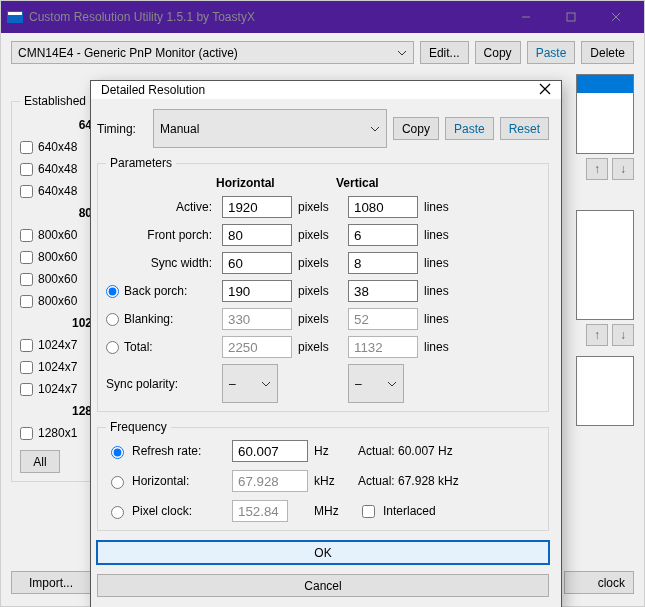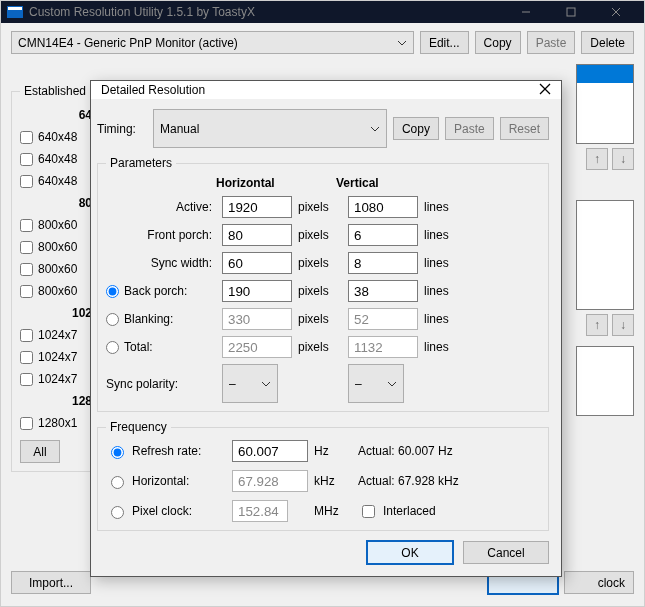--- a/index.html
+++ b/index.html
@@ -16,22 +16,22 @@
   }
   
   .main-window {
     position: absolute;
     left: 0; top: 0;
     width: 645px; height: 607px;
     background: #f0f0f0;
     border: 1px solid #cfcfcf;
   }
   .titlebar {
-    height: 22px;
-    background: #0f172a;
+    height: 32px;
+    background: #4c1d95;
     display: flex;
     align-items: center;
     padding: 0 6px;
     color: #888;
   }
   .titlebar .app-icon {
     width: 16px; height: 12px;
     border: 1.5px solid #0a64c1;
     background: #0a64c1;
     margin-right: 6px;
@@ -70,21 +70,21 @@
     display:inline-flex; align-items:center; justify-content:center;
     cursor:pointer;
   }
   .btn.primary {
     border:1px solid #0a64c1;
     outline:1px solid #0a64c1;
     background:#e5f1fb;
     min-width:76px;
     height:23px;
   }
-  .btn.disabled { color:#737373; }
+  .btn.disabled { color:#0369a1; }
   fieldset {
     border:1px solid #d6d6d6;
     margin:0 0 8px 0;
     padding:6px 8px 8px 8px;
   }
   fieldset > legend { padding:0 4px; }
   .res-header { font-weight:bold; text-align:right; padding:4px 0; }
   .checkbox-row { display:flex; align-items:center; gap:5px; height:22px; }
   .checkbox-row input[type=checkbox]{ width:13px; height:13px; margin:0; }
   .col { display:flex; flex-direction:column; }
@@ -162,21 +162,21 @@
   }
   .polarity-row .dropdown { width:56px; }
   .freq-grid {
     display:grid;
     grid-template-columns: 120px 76px 38px 170px;
     column-gap:6px;
     row-gap:8px;
     align-items:center;
   }
   .freq-grid .lbl { display:flex; align-items:center; gap:5px; }
-  .dlg-buttons { display:flex; gap:10px; justify-content:flex-end; margin-top:10px; }
+  .dlg-buttons { display:flex; gap:10px; justify-content:flex-end; margin-top:10px;flex-direction:column; }
   .dlg-buttons .btn { min-width:86px; }
   .chev { width:10px;height:10px;display:inline-block; }
   .chev svg{display:block;}
   .close-x svg { stroke:#000; }
   .interlaced { display:flex; align-items:center; gap:5px; }
 </style>
 </head>
 <body>
 
 <div class="main-window">

